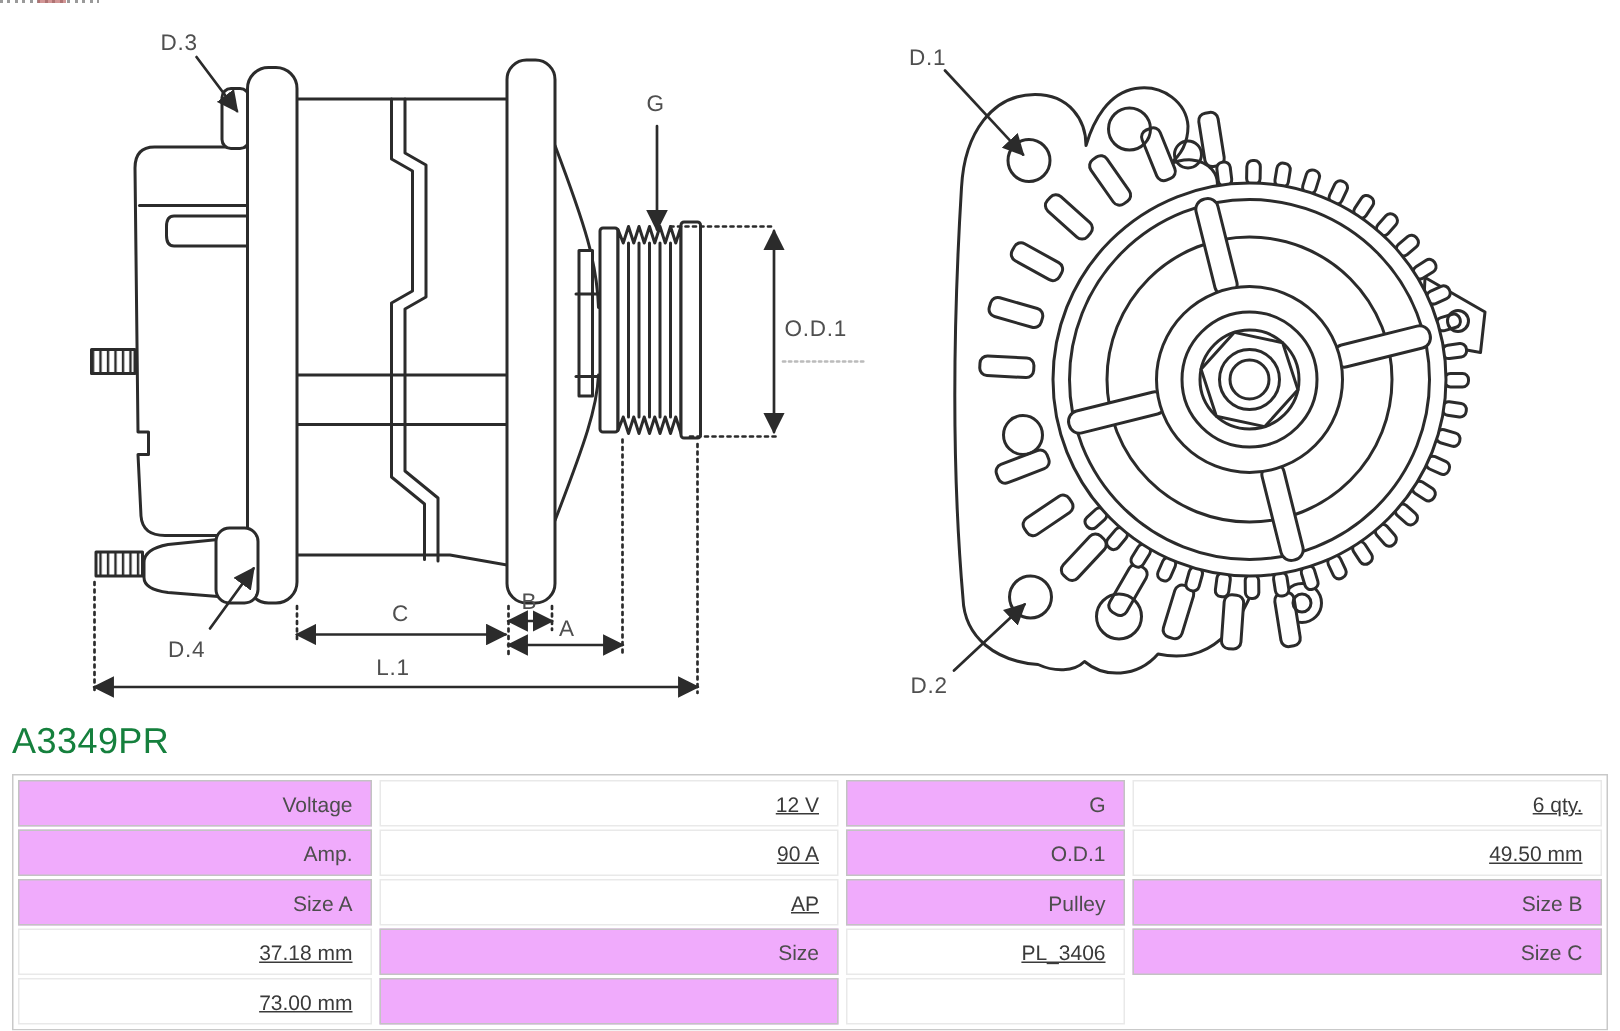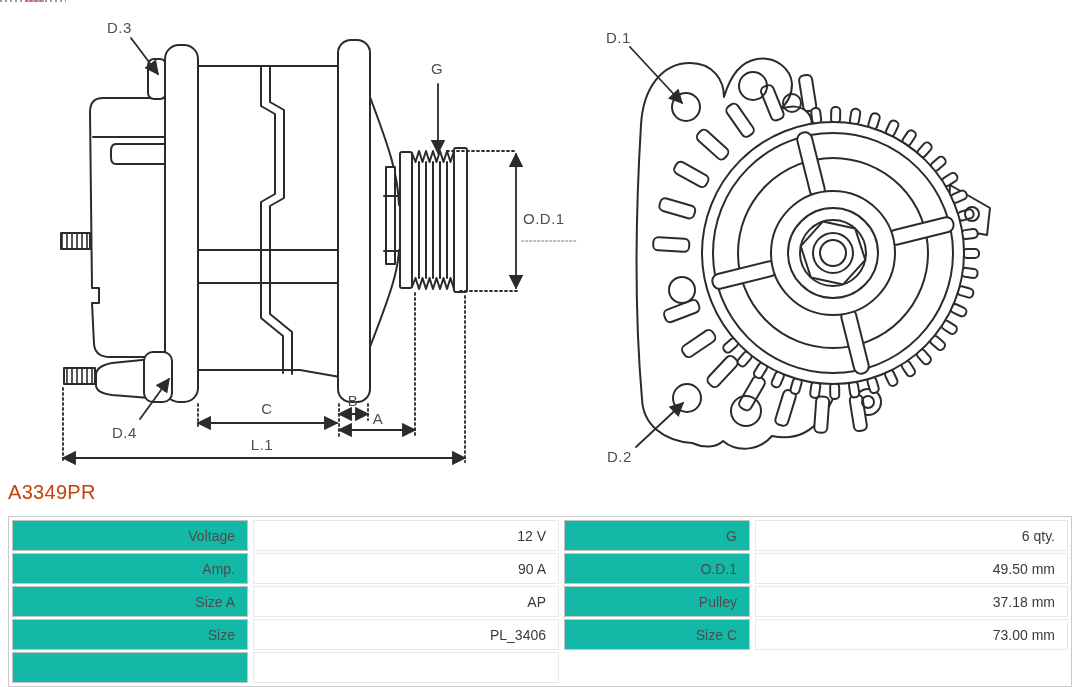--- a/index.html
+++ b/index.html
@@ -3,33 +3,33 @@
 <meta charset="utf-8">
 <style>
   html,body{margin:0;padding:0;}
   body{
     width:1080px;height:687px;position:relative;background:#ffffff;
     font-family:"Liberation Sans", sans-serif;overflow:hidden;
   }
   .svg-wrap{position:absolute;left:0;top:0;width:900px;height:505px;}
   svg text{font-family:"Liberation Sans", sans-serif;fill:#4f4f4f;font-size:15px;letter-spacing:.5px;}
   #part-number{
-    position:absolute;left:8px;top:481px;font-size:20px;color:#c2410c;letter-spacing:.3px;
+    position:absolute;left:8px;top:481px;font-size:24px;color:#15803d;letter-spacing:.3px;
   }
   .spec-table{
     position:absolute;left:8px;top:516px;width:1064px;box-sizing:border-box;
     border:1px solid #c9c9c9;background:#fff;padding:3px;
     display:grid;grid-template-columns:236px 306px 186px 1fr;gap:2px 5px;
   }
   .cell{
     height:31px;line-height:31px;text-align:right;padding-right:12px;box-sizing:border-box;
     font-size:14px;white-space:nowrap;overflow:hidden;
   }
-  .cell.label{background:#14b8a6;border:1px solid #c3c3c3;color:#4d4d4d;}
-  .cell.value{background:#ffffff;border:1px solid #e9e9e9;color:#3a3a3a;}
+  .cell.label{background:#f0abfc;border:1px solid #c3c3c3;color:#4d4d4d;}
+  .cell.value{background:#ffffff;border:1px solid #e9e9e9;color:#3a3a3a;text-decoration:underline;}
   .artifact{position:absolute;top:0;left:0;width:66px;height:2px;
     background:repeating-linear-gradient(90deg,#9a9a9a 0 2px,transparent 2px 5px);}
   .artifact-red{position:absolute;top:0;left:25px;width:19px;height:2px;background:rgba(186,94,94,.65);}
 </style>
 </head>
 <body>
 
 <div class="artifact"></div>
 <div class="artifact-red"></div>
 
@@ -254,20 +254,21 @@
     <div class="cell value">12 V</div>
     <div class="cell label">G</div>
     <div class="cell value">6 qty.</div>
     <div class="cell label">Amp.</div>
     <div class="cell value">90 A</div>
     <div class="cell label">O.D.1</div>
     <div class="cell value">49.50 mm</div>
     <div class="cell label">Size A</div>
     <div class="cell value">AP</div>
     <div class="cell label">Pulley</div>
+    <div class="cell label">Size B</div>
     <div class="cell value">37.18 mm</div>
     <div class="cell label">Size</div>
     <div class="cell value">PL_3406</div>
     <div class="cell label">Size C</div>
     <div class="cell value">73.00 mm</div>
     <div class="cell label"></div>
     <div class="cell value"></div>
   </div>
 
 </body></html>

